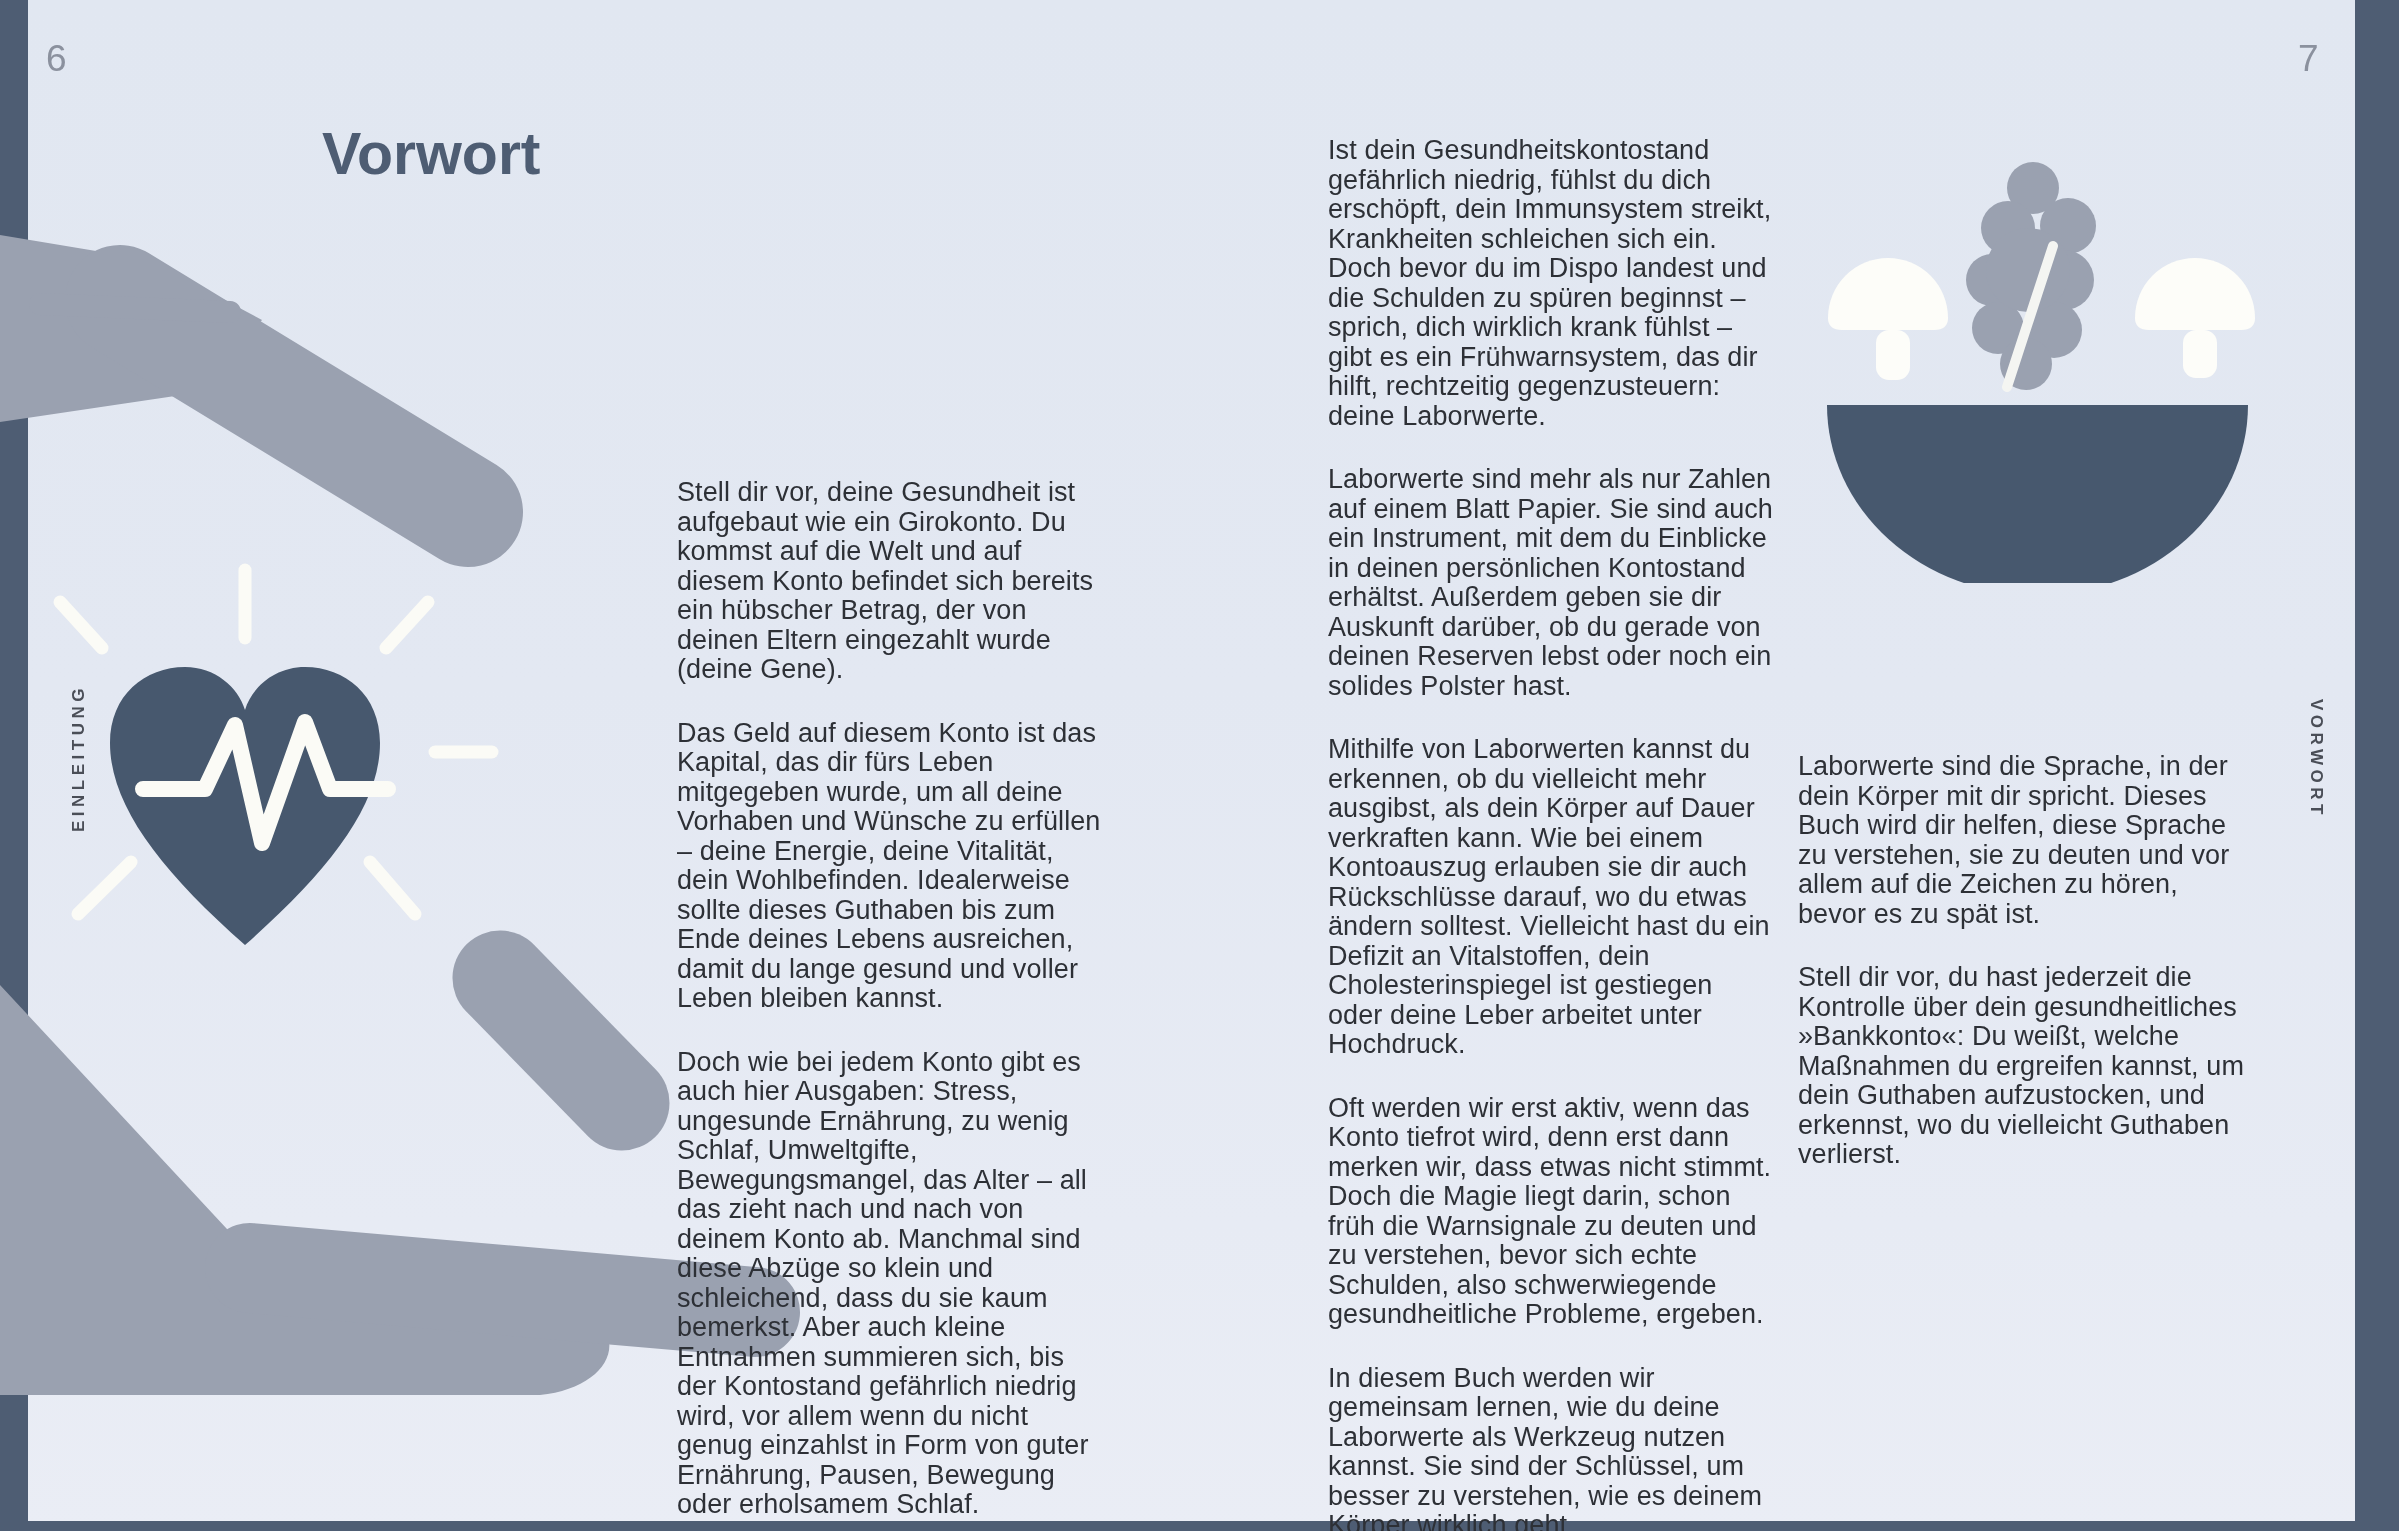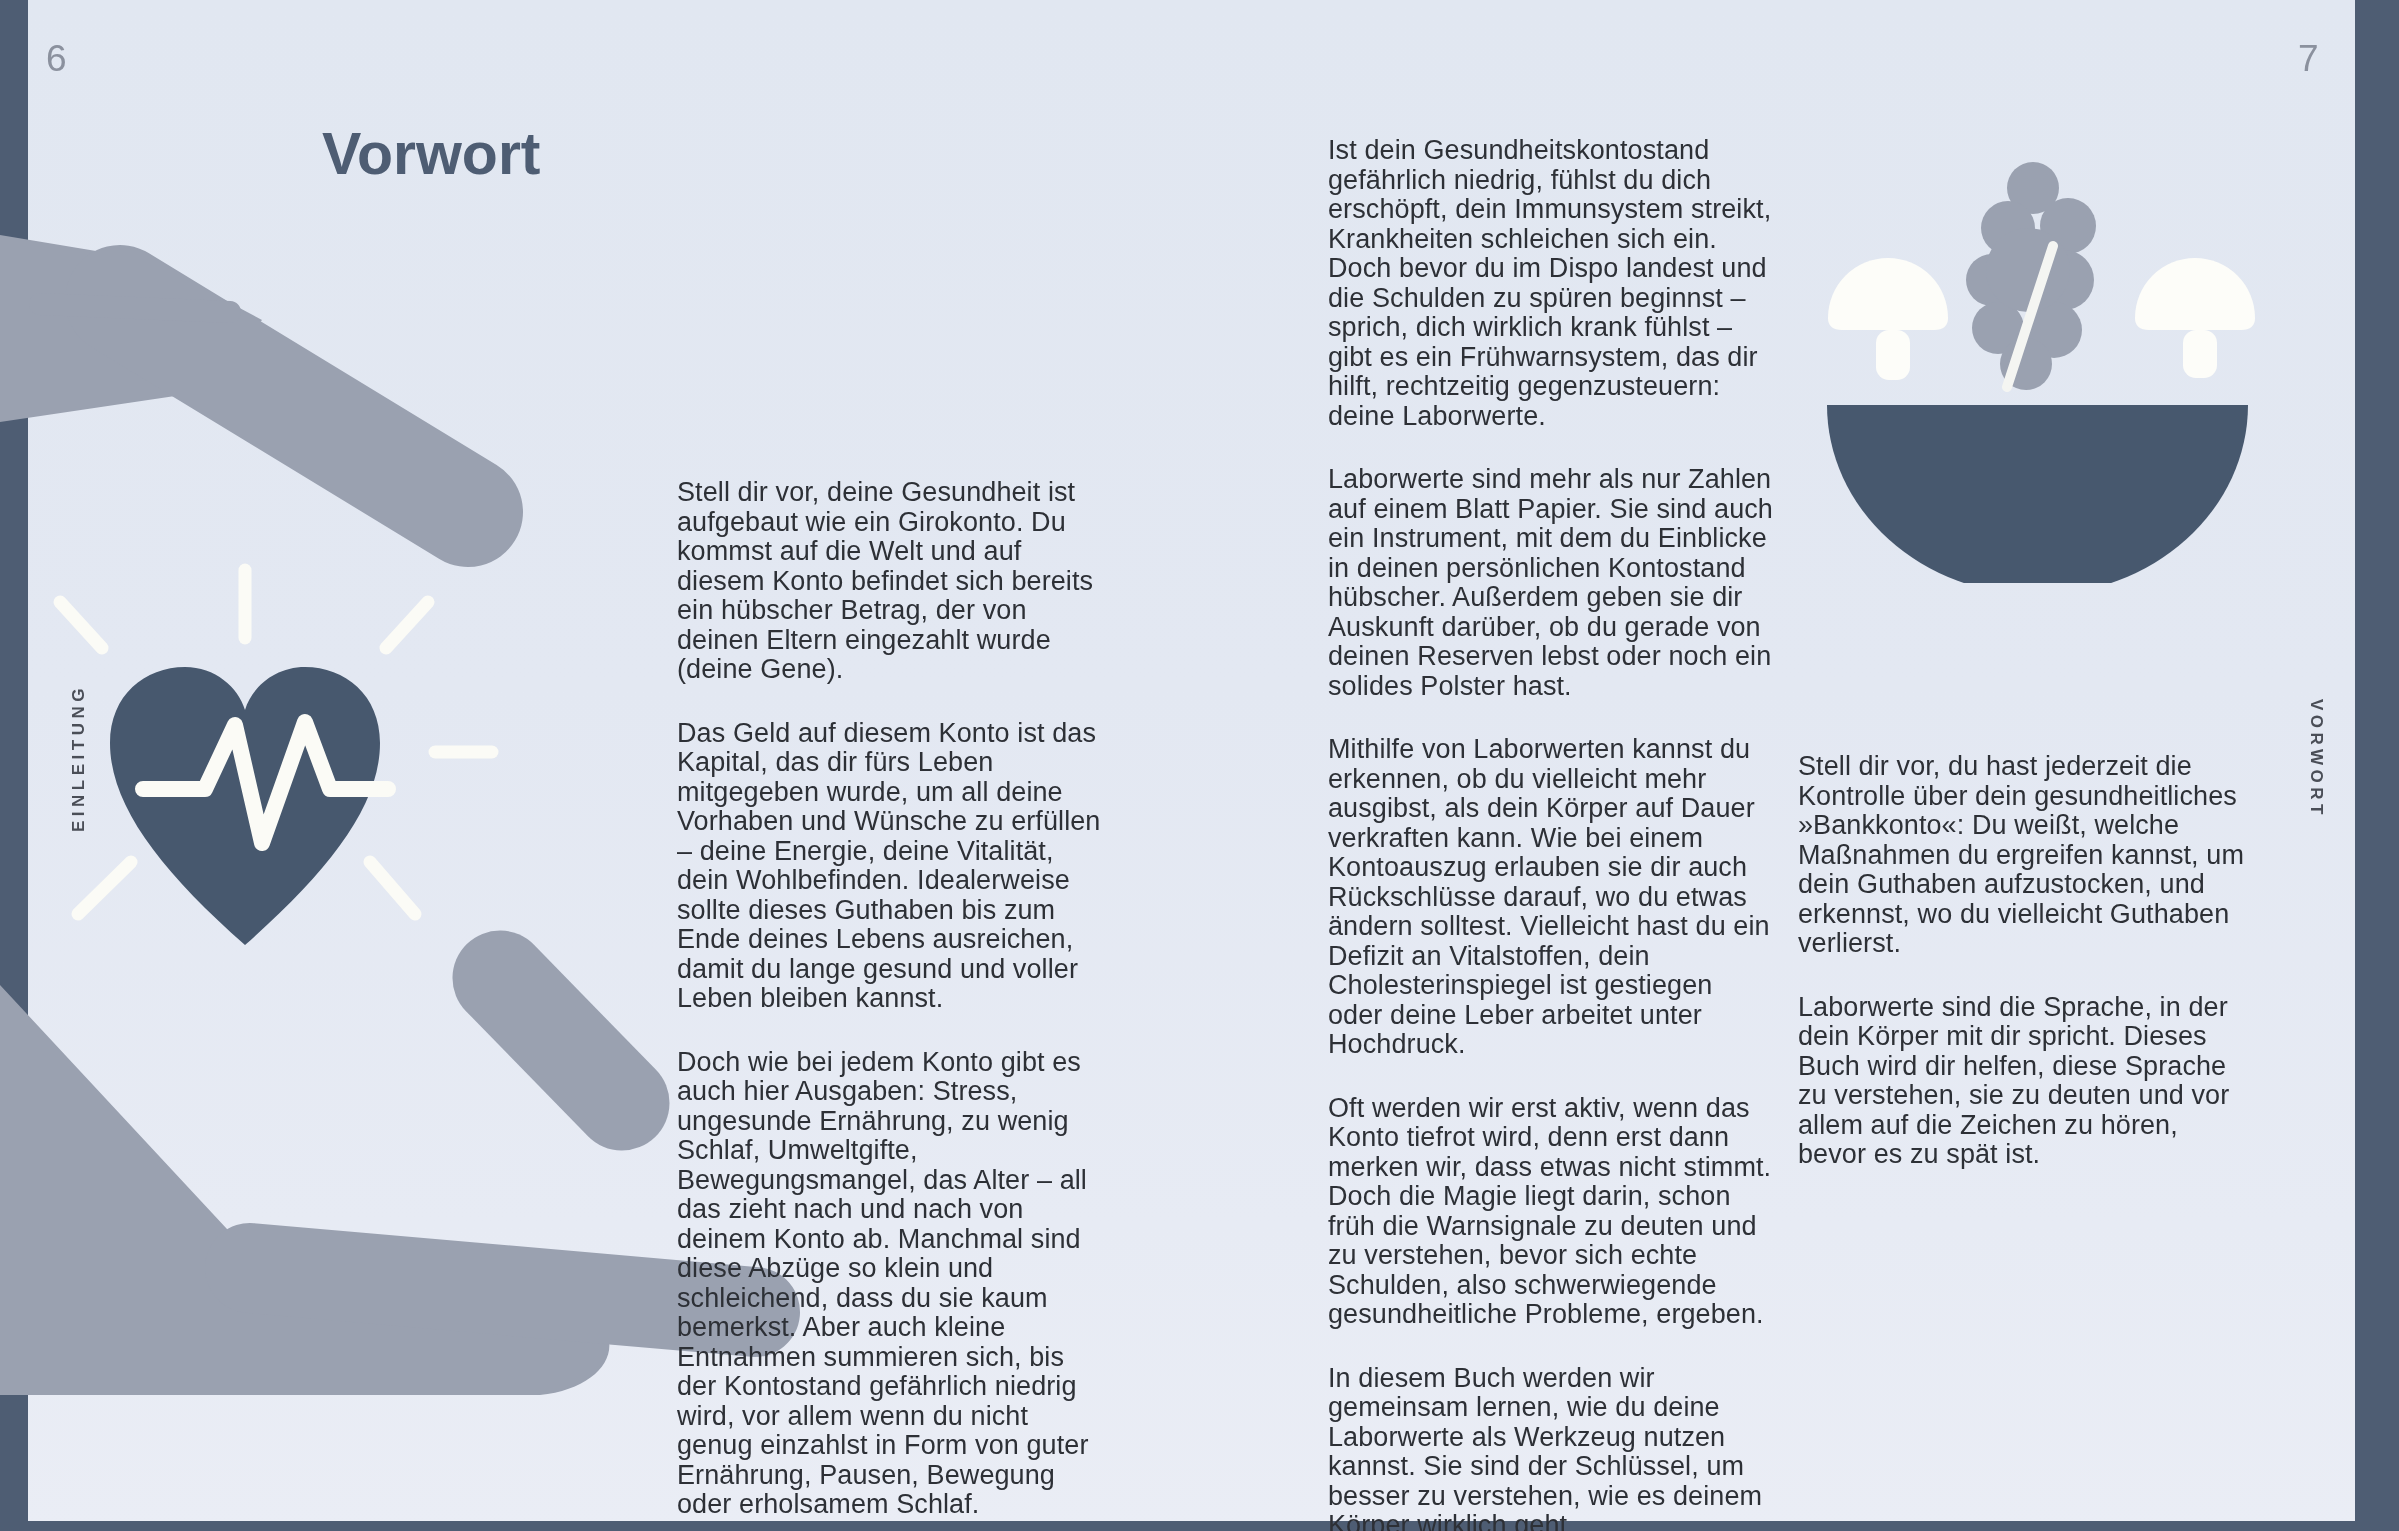--- a/index.html
+++ b/index.html
@@ -110,23 +110,23 @@
     <path fill="#47586e" d="M7,265 A210.5,190 0 0 0 428,265 Z"></path>
   </svg>
 
   <div class="col col1">
       <p>Stell dir vor, deine Gesundheit ist aufgebaut wie ein Girokonto. Du kommst auf die Welt und auf diesem Konto befindet sich bereits ein hübscher Betrag, der von deinen Eltern eingezahlt wurde (deine Gene).</p>
       <p>Das Geld auf diesem Konto ist das Kapital, das dir fürs Leben mitgegeben wurde, um all deine Vorhaben und Wünsche zu erfüllen – deine Energie, deine Vitalität, dein Wohlbefinden. Idealerweise sollte dieses Guthaben bis zum Ende deines Lebens ausreichen, damit du lange gesund und voller Leben bleiben kannst.</p>
       <p>Doch wie bei jedem Konto gibt es auch hier Ausgaben: Stress, ungesunde Ernährung, zu wenig Schlaf, Umweltgifte, Bewegungsmangel, das Alter – all das zieht nach und nach von deinem Konto ab. Manchmal sind diese Abzüge so klein und schleichend, dass du sie kaum bemerkst. Aber auch kleine Entnahmen summieren sich, bis der Kontostand gefährlich niedrig wird, vor allem wenn du nicht genug einzahlst in Form von guter Ernährung, Pausen, Bewegung oder erholsamem Schlaf.</p>
     </div>
   <div class="col col2">
       <p>Ist dein Gesundheitskontostand gefährlich niedrig, fühlst du dich erschöpft, dein Immunsystem streikt, Krankheiten schleichen sich ein. Doch bevor du im Dispo landest und die Schulden zu spüren beginnst – sprich, dich wirklich krank fühlst – gibt es ein Frühwarnsystem, das dir hilft, rechtzeitig gegenzusteuern: deine Laborwerte.</p>
-      <p>Laborwerte sind mehr als nur Zahlen auf einem Blatt Papier. Sie sind auch ein Instrument, mit dem du Einblicke in deinen persönlichen Kontostand hübscher. Außerdem geben sie dir Auskunft darüber, ob du gerade von deinen Reserven lebst oder noch ein solides Polster hast.</p>
+      <p>Laborwerte sind mehr als nur Zahlen auf einem Blatt Papier. Sie sind auch ein Instrument, mit dem du Einblicke in deinen persönlichen Kontostand erhältst. Außerdem geben sie dir Auskunft darüber, ob du gerade von deinen Reserven lebst oder noch ein solides Polster hast.</p>
       <p>Mithilfe von Laborwerten kannst du erkennen, ob du vielleicht mehr ausgibst, als dein Körper auf Dauer verkraften kann. Wie bei einem Kontoauszug erlauben sie dir auch Rückschlüsse darauf, wo du etwas ändern solltest. Vielleicht hast du ein Defizit an Vitalstoffen, dein Cholesterinspiegel ist gestiegen oder deine Leber arbeitet unter Hochdruck.</p>
       <p>Oft werden wir erst aktiv, wenn das Konto tiefrot wird, denn erst dann merken wir, dass etwas nicht stimmt. Doch die Magie liegt darin, schon früh die Warnsignale zu deuten und zu verstehen, bevor sich echte Schulden, also schwerwiegende gesundheitliche Probleme, ergeben.</p>
       <p>In diesem Buch werden wir gemeinsam lernen, wie du deine Laborwerte als Werkzeug nutzen kannst. Sie sind der Schlüssel, um besser zu verstehen, wie es deinem Körper wirklich geht.</p>
     </div>
   <div class="col col3">
+      <p>Laborwerte sind die Sprache, in der dein Körper mit dir spricht. Dieses Buch wird dir helfen, diese Sprache zu verstehen, sie zu deuten und vor allem auf die Zeichen zu hören, bevor es zu spät ist.</p>
       <p>Stell dir vor, du hast jederzeit die Kontrolle über dein gesundheitliches »Bankkonto«: Du weißt, welche Maßnahmen du ergreifen kannst, um dein Guthaben aufzustocken, und erkennst, wo du vielleicht Guthaben verlierst.</p>
-      <p>Laborwerte sind die Sprache, in der dein Körper mit dir spricht. Dieses Buch wird dir helfen, diese Sprache zu verstehen, sie zu deuten und vor allem auf die Zeichen zu hören, bevor es zu spät ist.</p>
     </div>
 
 </div>
 
 </body></html>

